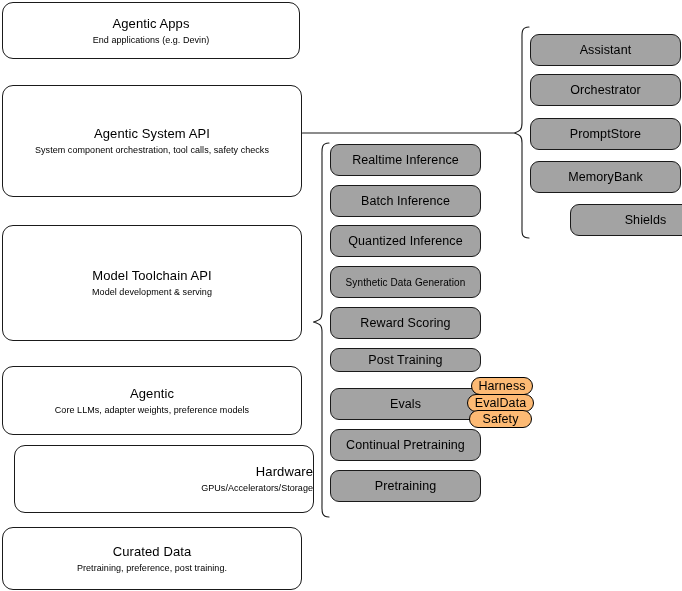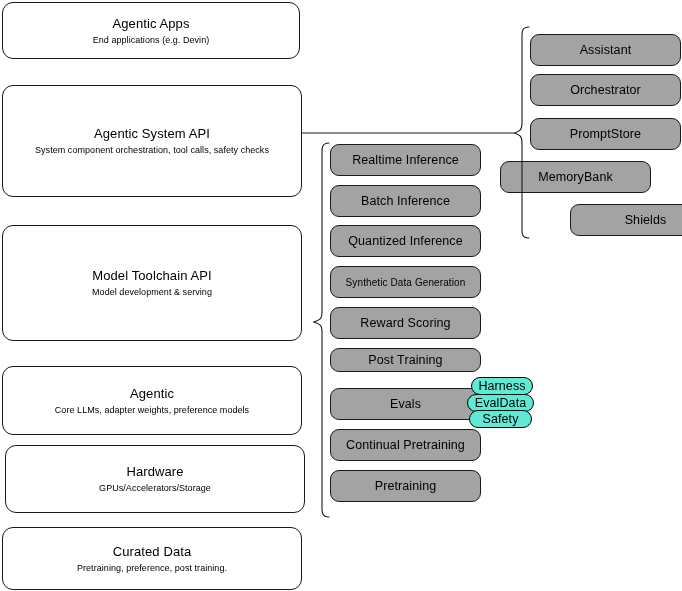--- a/index.html
+++ b/index.html
@@ -50,21 +50,21 @@
     font-size:12.5px;
     letter-spacing:0.1px;
   }
 
   
   .pill{
     position:absolute;
     box-sizing:border-box;
     border:1.6px solid #000000;
     border-radius:999px;
-    background:#5eead4;
+    background:#fdba74;
     display:flex;
     align-items:center;
     justify-content:center;
     font-size:12.5px;
     letter-spacing:0.1px;
     z-index:5;
   }
 
   svg.connectors{
     position:absolute;left:0;top:0;
@@ -114,21 +114,21 @@
   <div class="box" style="left:2px;top:225px;width:300px;height:116px;">
     <div class="title">Model Toolchain API</div>
     <div class="subtitle">Model development &amp; serving</div>
   </div>
 
   <div class="box" style="left:2px;top:366px;width:300px;height:69px;">
     <div class="title">Agentic</div>
     <div class="subtitle">Core LLMs, adapter weights, preference models</div>
   </div>
 
-  <div class="box" style="left:5px;top:445px;width:300px;height:68px;">
+  <div class="box" style="left:14px;top:445px;width:300px;height:68px;align-items:flex-end;">
     <div class="title">Hardware</div>
     <div class="subtitle">GPUs/Accelerators/Storage</div>
   </div>
 
   <div class="box" style="left:2px;top:527px;width:300px;height:63px;">
     <div class="title">Curated Data</div>
     <div class="subtitle">Pretraining, preference, post training.</div>
   </div>
 
   <div class="sbox" style="left:330px;top:144px;width:151px;height:32px;">Realtime Inference</div>
@@ -154,17 +154,17 @@
   <div class="pill" style="left:467px;top:394px;width:67px;height:18px;">EvalData</div>
 
   <div class="pill" style="left:469px;top:410px;width:63px;height:18px;">Safety</div>
 
   <div class="sbox" style="left:530px;top:34px;width:151px;height:32px;">Assistant</div>
 
   <div class="sbox" style="left:530px;top:74px;width:151px;height:32px;">Orchestrator</div>
 
   <div class="sbox" style="left:530px;top:118px;width:151px;height:32px;">PromptStore</div>
 
-  <div class="sbox" style="left:500px;top:161px;width:151px;height:32px;">MemoryBank</div>
+  <div class="sbox" style="left:530px;top:161px;width:151px;height:32px;">MemoryBank</div>
 
   <div class="sbox" style="left:530px;top:204px;width:151px;height:32px;margin-left:40px;">Shields</div>
 
 </div>
 
 </body></html>

